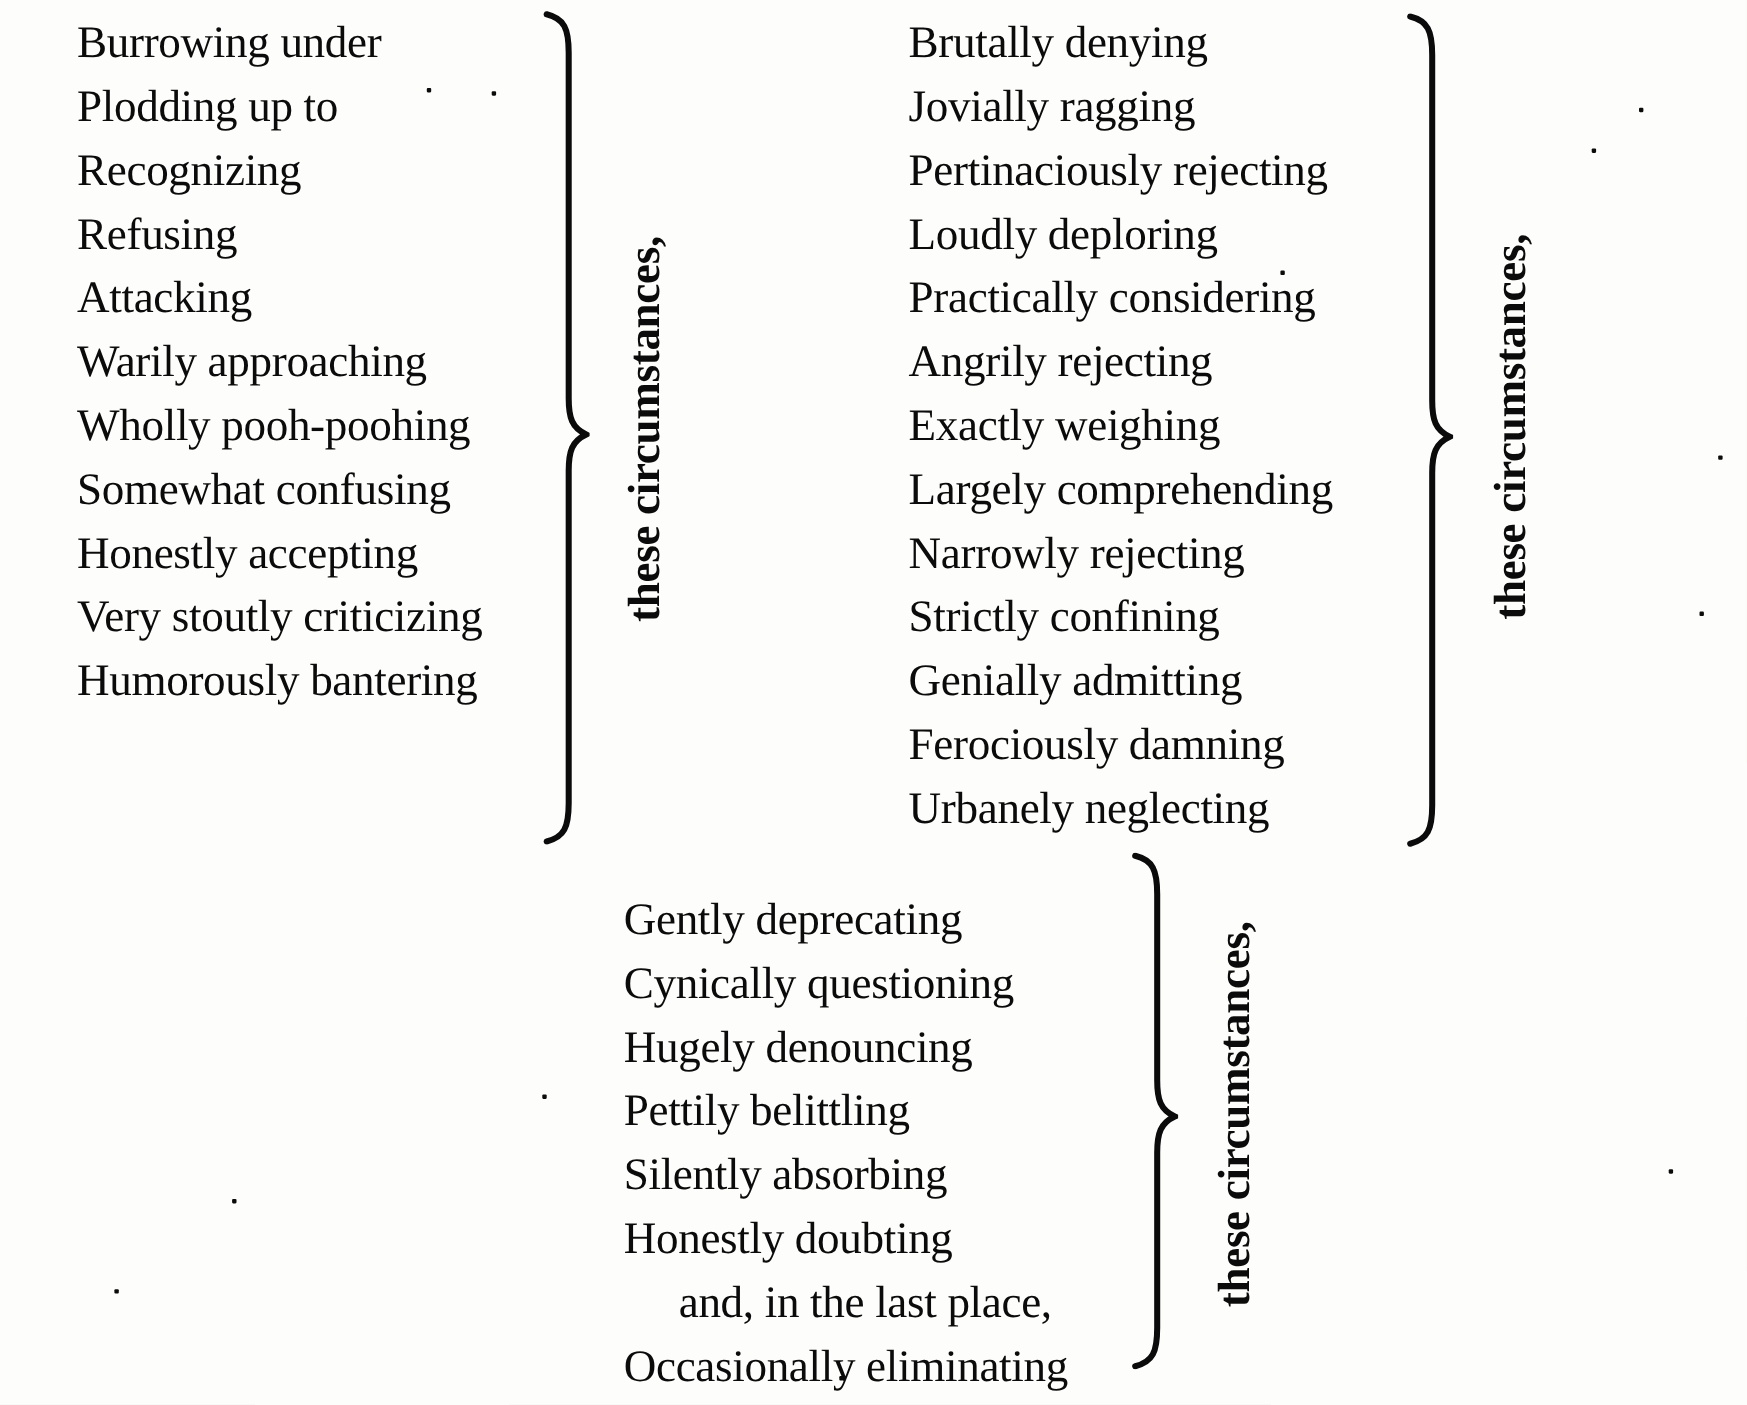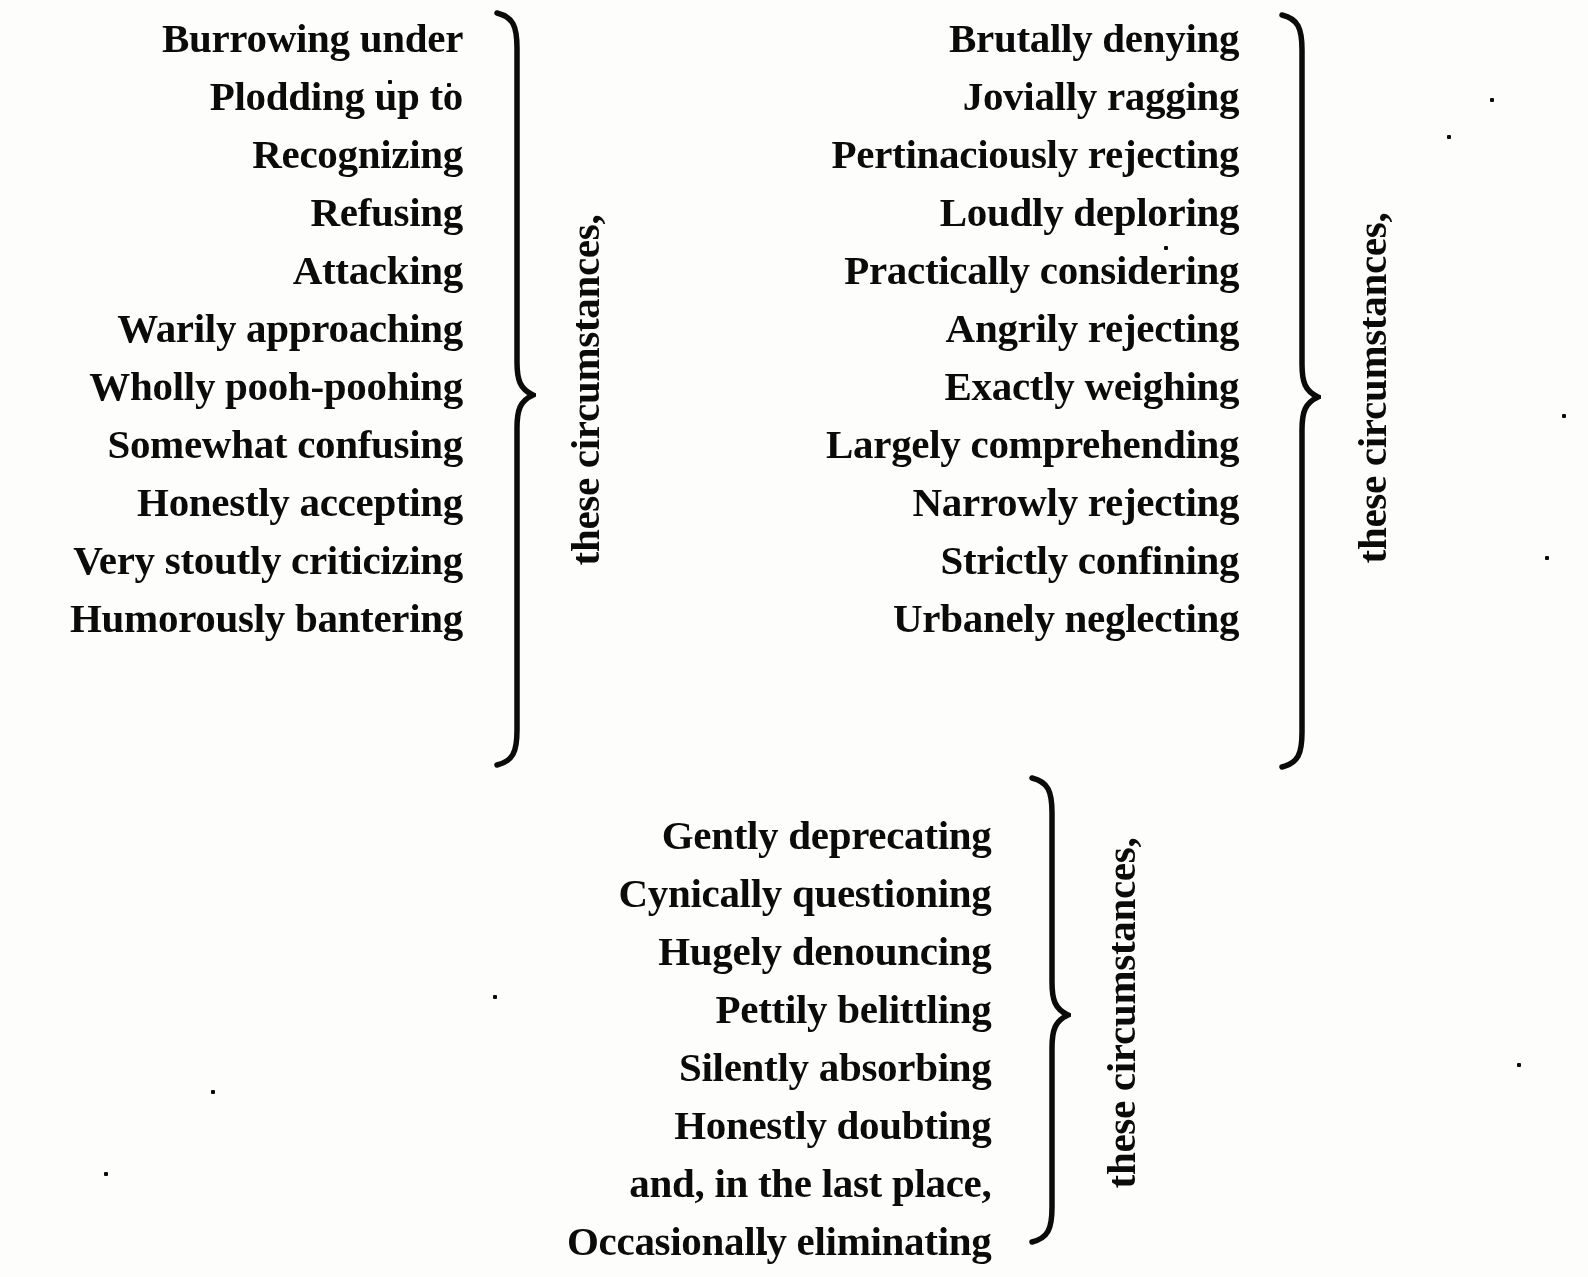--- a/index.html
+++ b/index.html
@@ -21,23 +21,22 @@
     margin:0 auto;
   }
   .list{
     position:absolute;
     white-space:nowrap;
   }
   .line{
     height:58px;
     line-height:58px;
     font-size:41px;
-    font-weight:700;
+    font-weight:400;
     letter-spacing:-0.3px;
-    text-align:right;
   }
   .line.indent{
     padding-left:50px;
   }
   #list-1{left:70px; top:9px;}
   #list-2{left:826px; top:9px;}
   #list-3{left:567px; top:774px;margin-top:32px;}
   .brace{
     position:absolute;
   }
@@ -103,20 +102,22 @@
       <div class="line">Brutally denying</div>
       <div class="line">Jovially ragging</div>
       <div class="line">Pertinaciously rejecting</div>
       <div class="line">Loudly deploring</div>
       <div class="line">Practically considering</div>
       <div class="line">Angrily rejecting</div>
       <div class="line">Exactly weighing</div>
       <div class="line">Largely comprehending</div>
       <div class="line">Narrowly rejecting</div>
       <div class="line">Strictly confining</div>
+      <div class="line">Genially admitting</div>
+      <div class="line">Ferociously damning</div>
       <div class="line">Urbanely neglecting</div>
     </div>
 
   <svg class="brace" id="brace-2" width="44" height="758" viewBox="0 0 44 758" aria-hidden="true">
     <path d="M5 3 C 21 7, 25 16, 25 38 L 25 352 C 25 370, 28 379, 41 385 C 28 391, 25 400, 25 418 L 25 720 C 25 742, 21 751, 5 755"></path>
   </svg>
 
   <div class="vlabel" id="label-2">these circumstances,</div>
 
   <div class="list" id="list-3">

